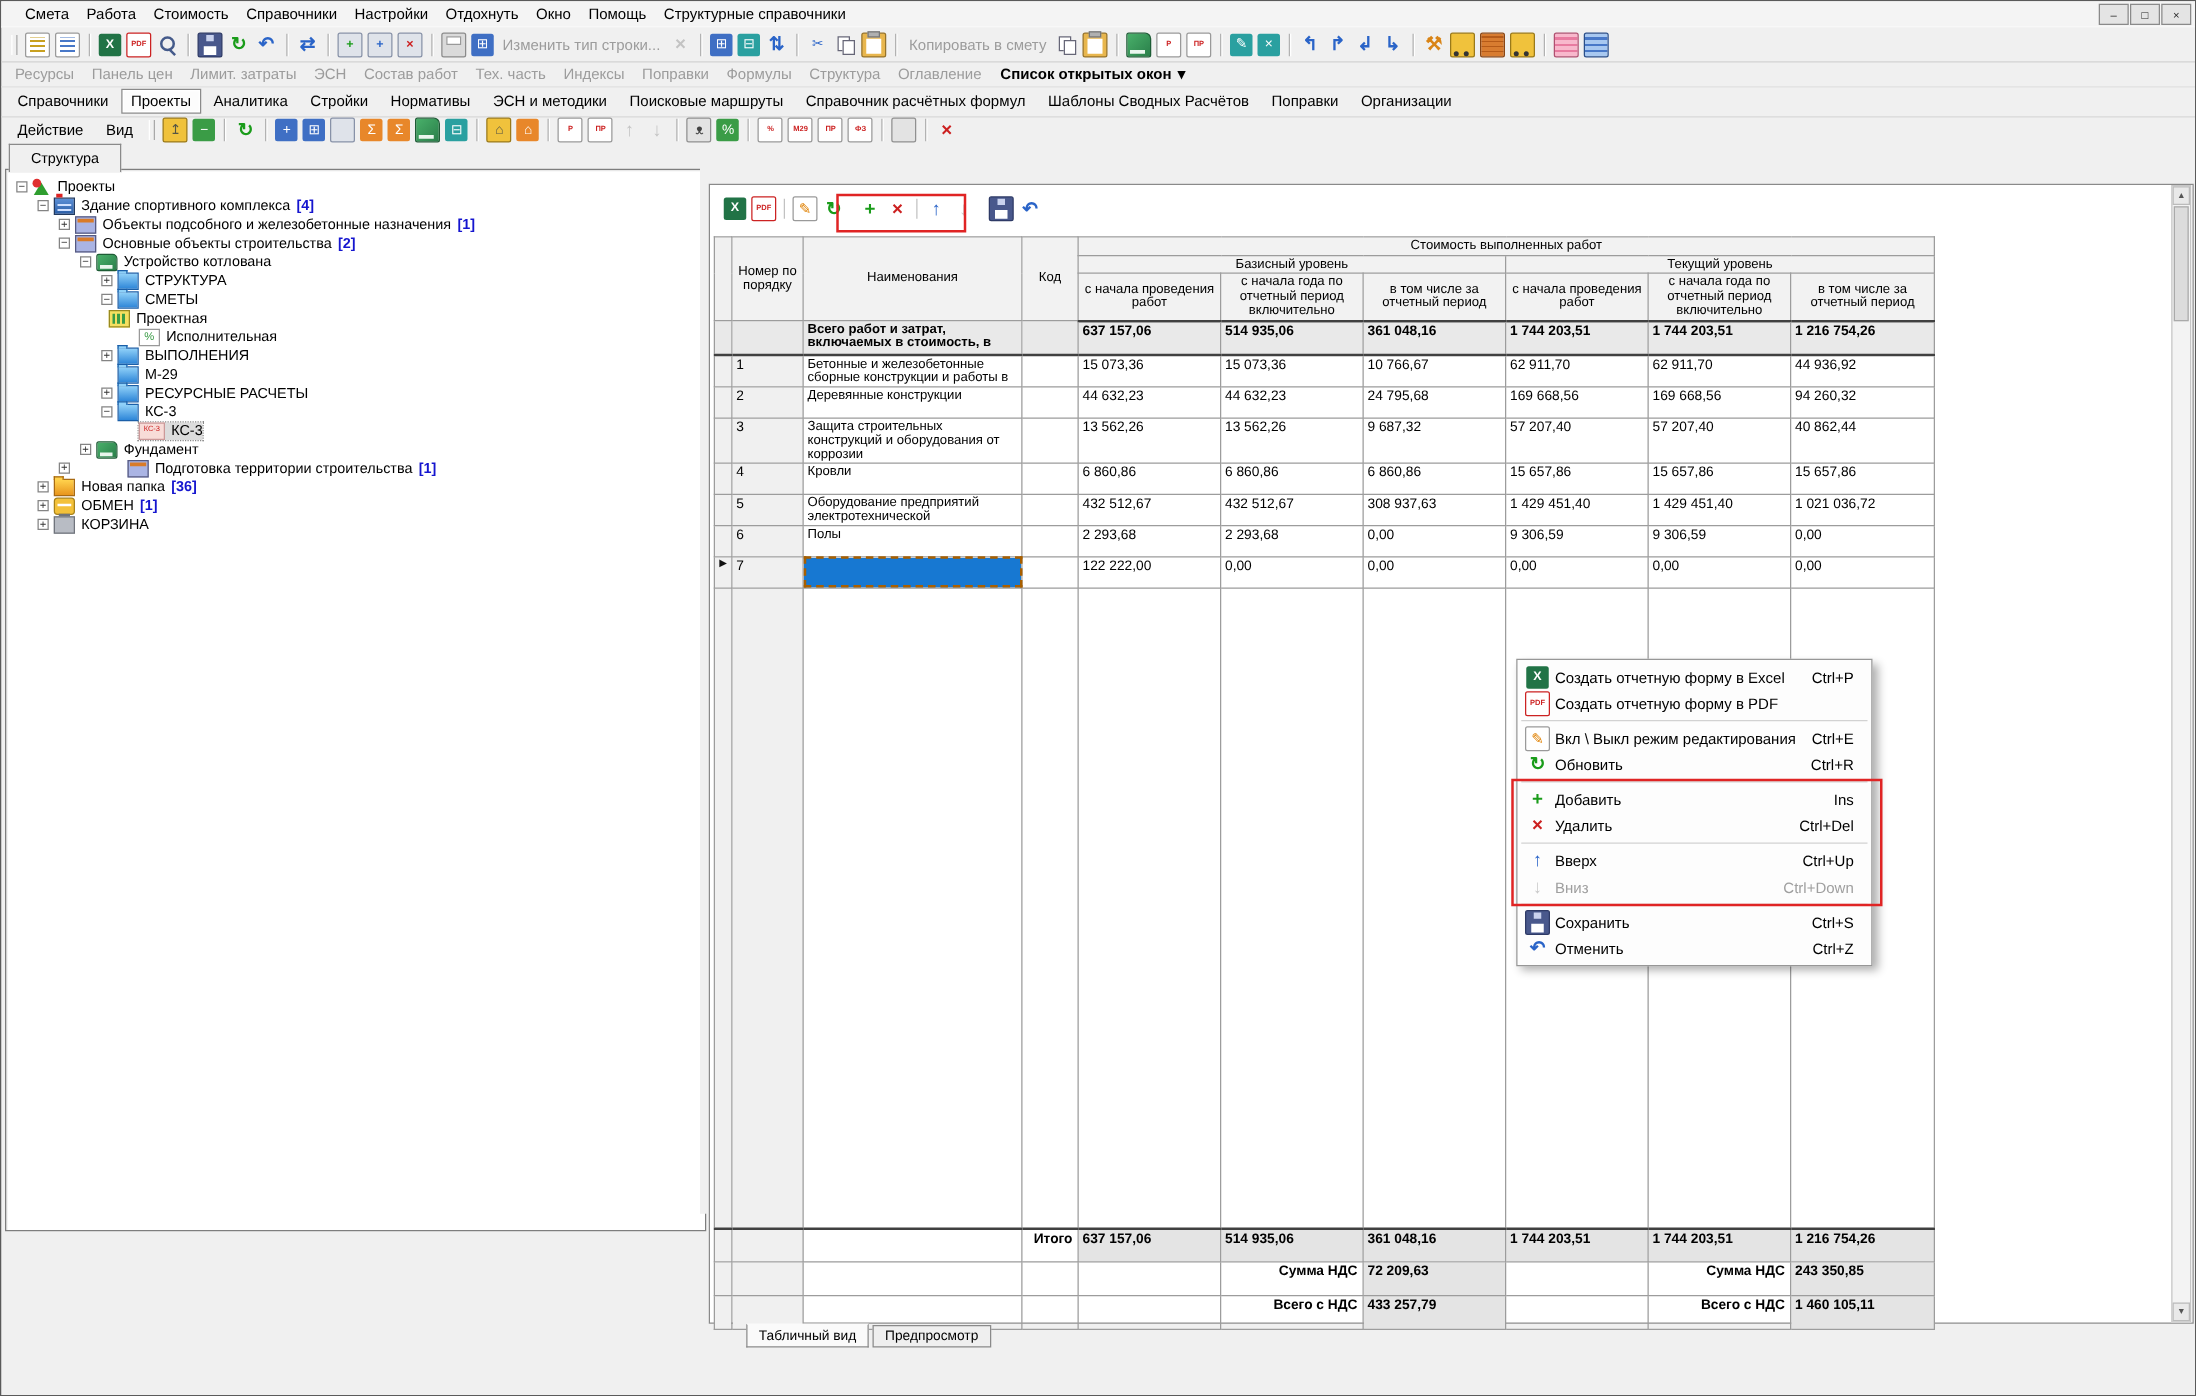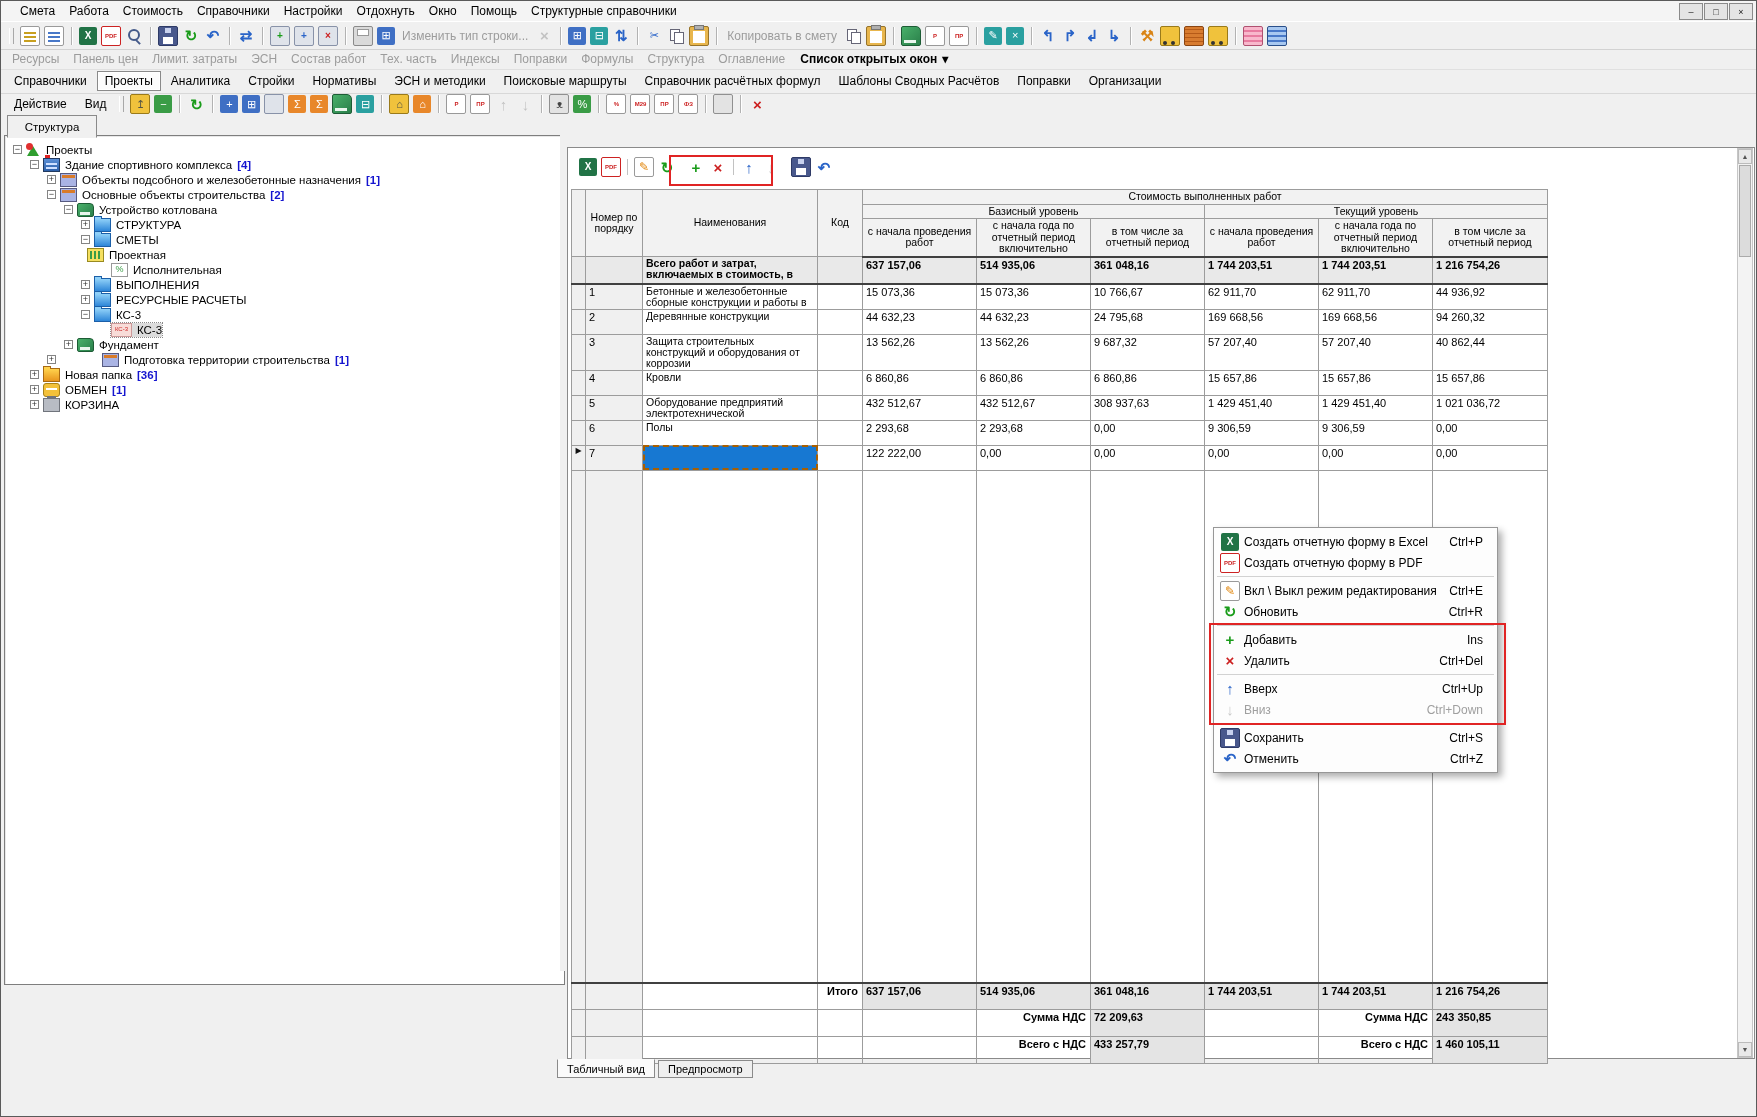--- a/index.html
+++ b/index.html
@@ -135,21 +135,21 @@
   .cname{font-size:10.5px;line-height:11px}
   .cval{white-space:nowrap}
   tr.trow-total td{background:#e9e9e9;font-weight:bold;border-bottom:2px solid #404040}
   .cell-sel{background:#1778d2 !important;outline:2px dashed #a85f00;outline-offset:-2px}
   tr.fill{height:513px}
   tr.h26{height:26px}tr.h27{height:27px}
   .f-itogo td{border-top:2px solid #404040}
   .flbl{font-weight:bold;text-align:right;padding-right:4px;white-space:nowrap}
   .fval{background:#e4e4e4;font-weight:bold;white-space:nowrap}
 
-  .btabs{position:absolute;left:556px;top:1059px;display:flex;align-items:flex-start;z-index:2}
+  .btabs{position:absolute;left:596px;top:1059px;display:flex;align-items:flex-start;z-index:2}
   .btab{border:1px solid #8a8a8a;background:#efefef;padding:2px 9px;font-size:11px;margin-right:3px;cursor:default}
   .btab.active{background:#fafafa;border-top:1px solid #fafafa;margin-top:-1px;padding-top:3px}
 
   .vscroll{position:absolute;left:1736px;top:147px;width:16px;height:910px;background:#f3f3f3;border:1px solid #c6c6c6;box-sizing:border-box}
   .varrow{height:15px;display:flex;align-items:center;justify-content:center;font-size:7px;color:#555;background:#e9e9e9;border:1px solid #bbb;box-sizing:border-box}
   .varrow.bottom{position:absolute;bottom:0;left:0;right:0}
   .vthumb{position:absolute;top:16px;left:1px;right:1px;height:90px;background:#dcdcdc;border:1px solid #aaa}
 
   
   .cmenu{position:absolute;left:1212px;top:526px;width:285px;background:#fdfdfd;border:1px solid #979797;
@@ -391,20 +391,27 @@
           <span style="display: inline-flex; align-items: center;">
             <i class="tico ti-pct">%</i>
             <span>Исполнительная</span>
           </span>
         </div>
         <div class="trow" style="padding-left: 74px;">
           <span class="texp">+</span>
           <span style="display: inline-flex; align-items: center;">
             <i class="tico ti-folder"></i>
             <span>ВЫПОЛНЕНИЯ</span>
+          </span>
+        </div>
+        <div class="trow" style="padding-left: 74px;">
+          <span class="tspace"></span>
+          <span style="display: inline-flex; align-items: center;">
+            <i class="tico ti-folder"></i>
+            <span>М-29</span>
           </span>
         </div>
         <div class="trow" style="padding-left: 74px;">
           <span class="texp">+</span>
           <span style="display: inline-flex; align-items: center;">
             <i class="tico ti-folder"></i>
             <span>РЕСУРСНЫЕ РАСЧЕТЫ</span>
           </span>
         </div>
         <div class="trow" style="padding-left: 74px;">

